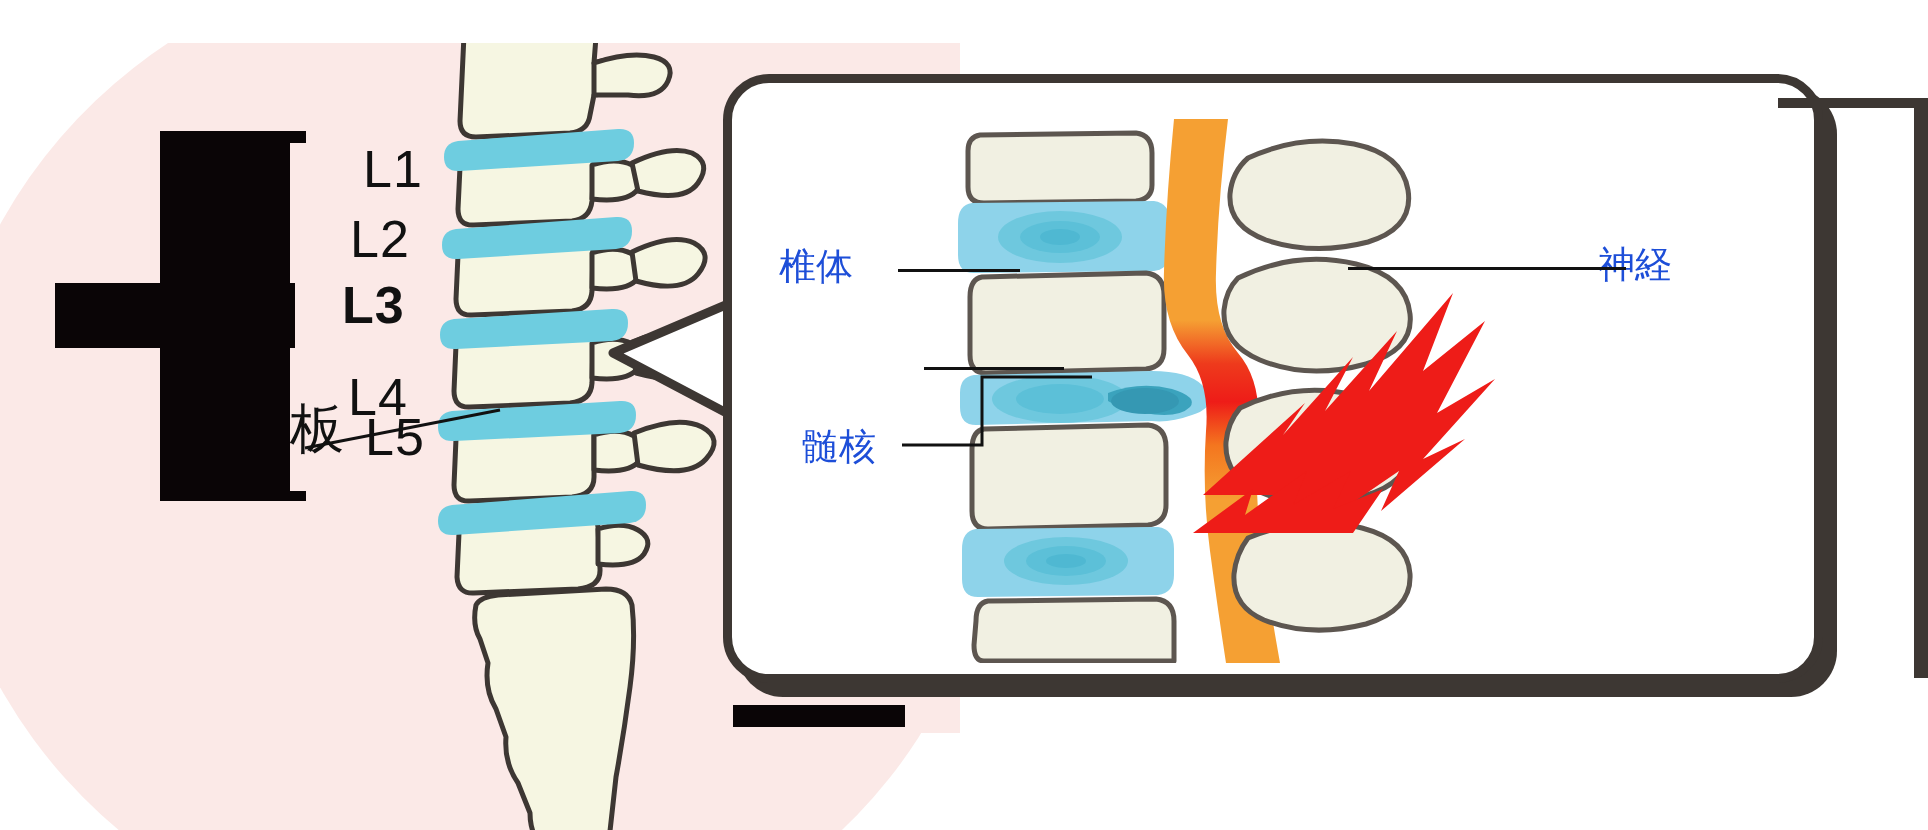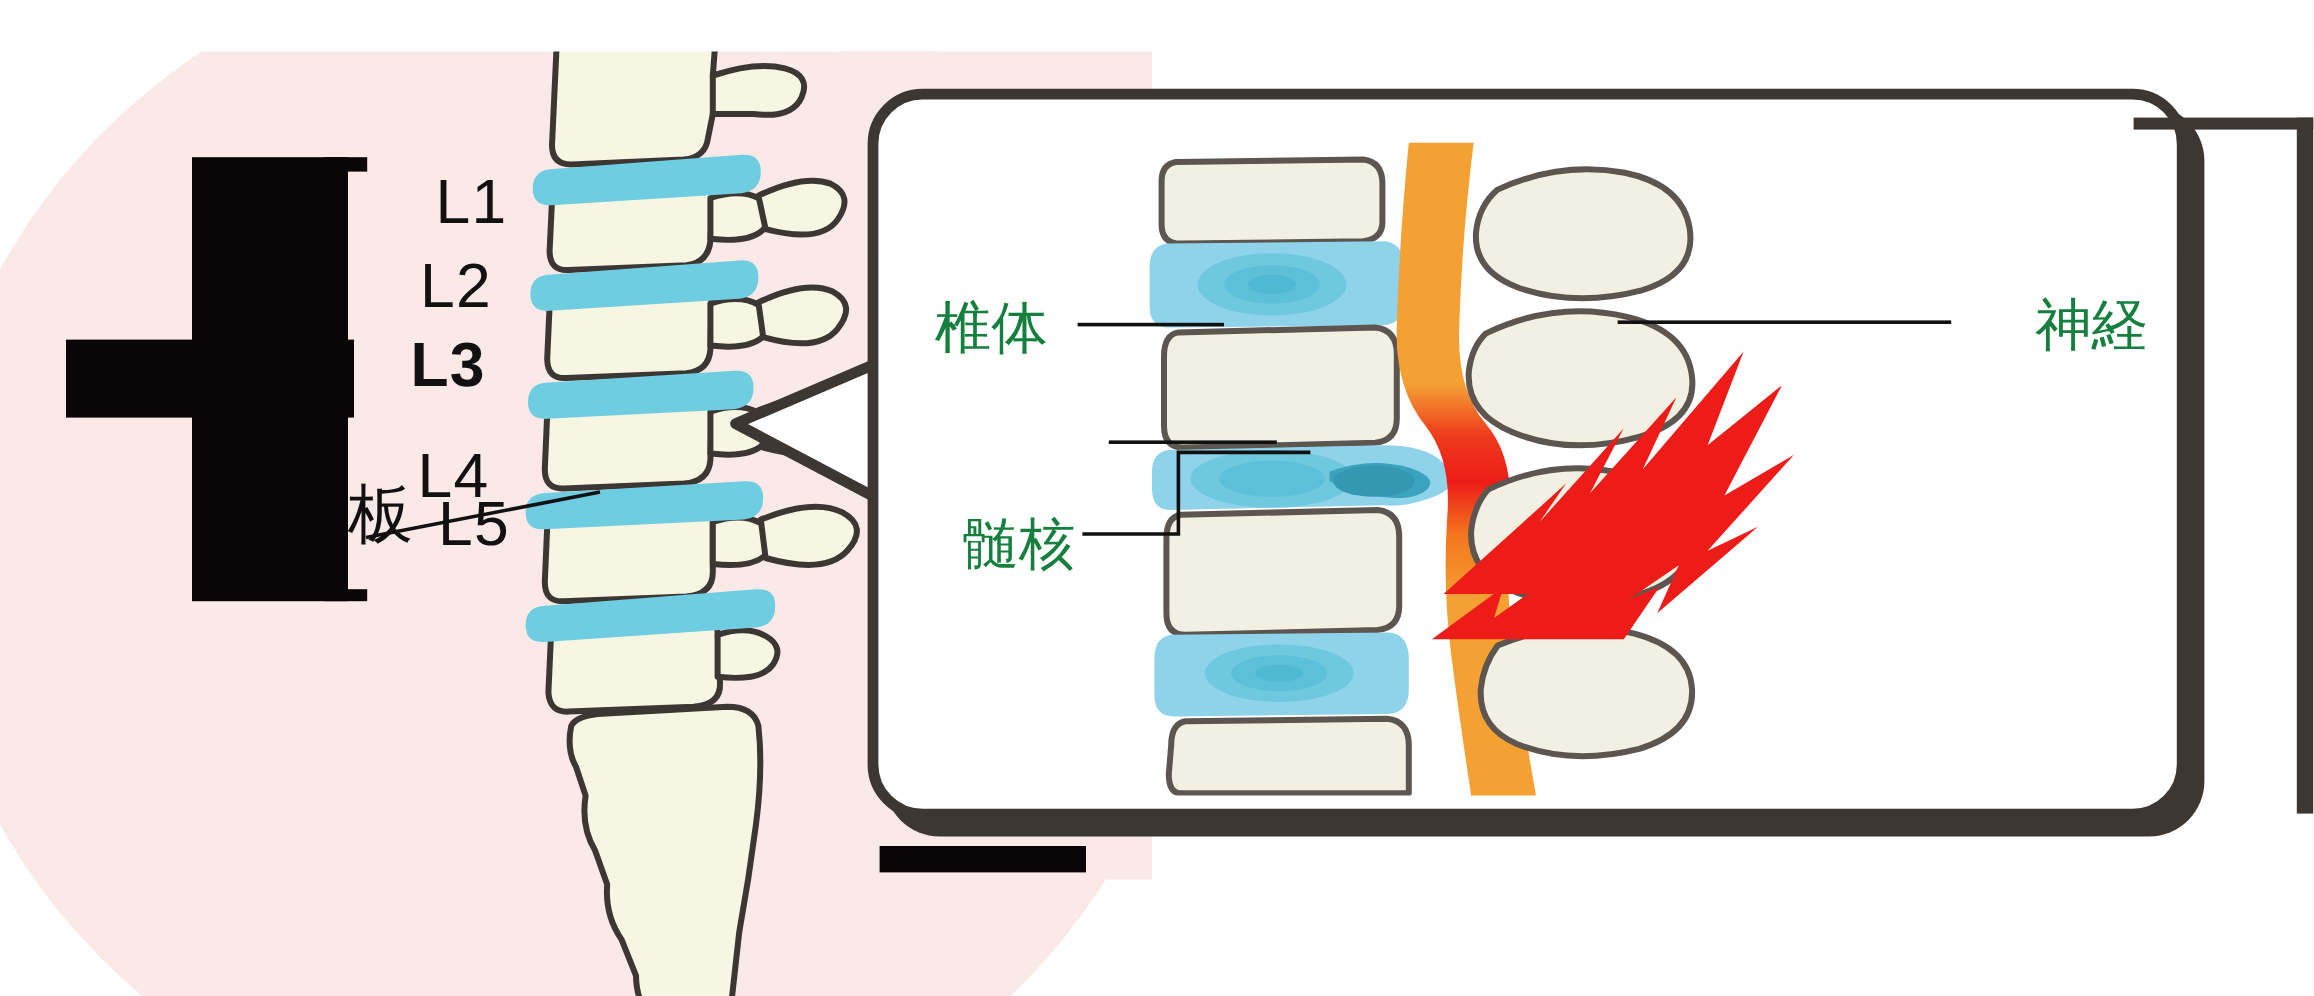--- a/index.html
+++ b/index.html
@@ -101,22 +101,22 @@
     position: absolute;
     left: 595px;
     top: 232px;
     width: 190px;
     height: 170px;
   }
 
   
   .detail-label {
     position: absolute;
-    font-size: 47px;
-    color: #15803d;
+    font-size: 37px;
+    color: #1d4ed8;
     font-family: "DejaVu Sans", "Liberation Sans", sans-serif;
     white-space: nowrap;
   }
   .leader {
     position: absolute;
     height: 3px;
     background: #111111;
   }
 
   
@@ -303,19 +303,19 @@
   <div class="detail-label" style="left:779px; top:199px;">椎体</div>
   <div class="leader" style="left:898px; top:226px; width:122px;"></div>
 
   <div class="leader" style="left:924px; top:324px; width:140px;"></div>
 
   <div class="detail-label" style="left:802px; top:379px;text-align:center;">髄核</div>
   <svg style="position:absolute; left:900px; top:330px;" width="200" height="90">
     <polyline points="2,72 82,72 82,4 192,4" fill="none" stroke="#111111" stroke-width="3"></polyline>
   </svg>
 
-  <div class="detail-label" style="left:1696px; top:197px;">神経</div>
+  <div class="detail-label" style="left:1598px; top:197px;">神経</div>
   <div class="leader" style="left:1348px; top:224px; width:278px;"></div>
 
   <div class="right-frame"></div>
   <div class="right-frame-top"></div>
 
 </div>
 
 </body></html>

